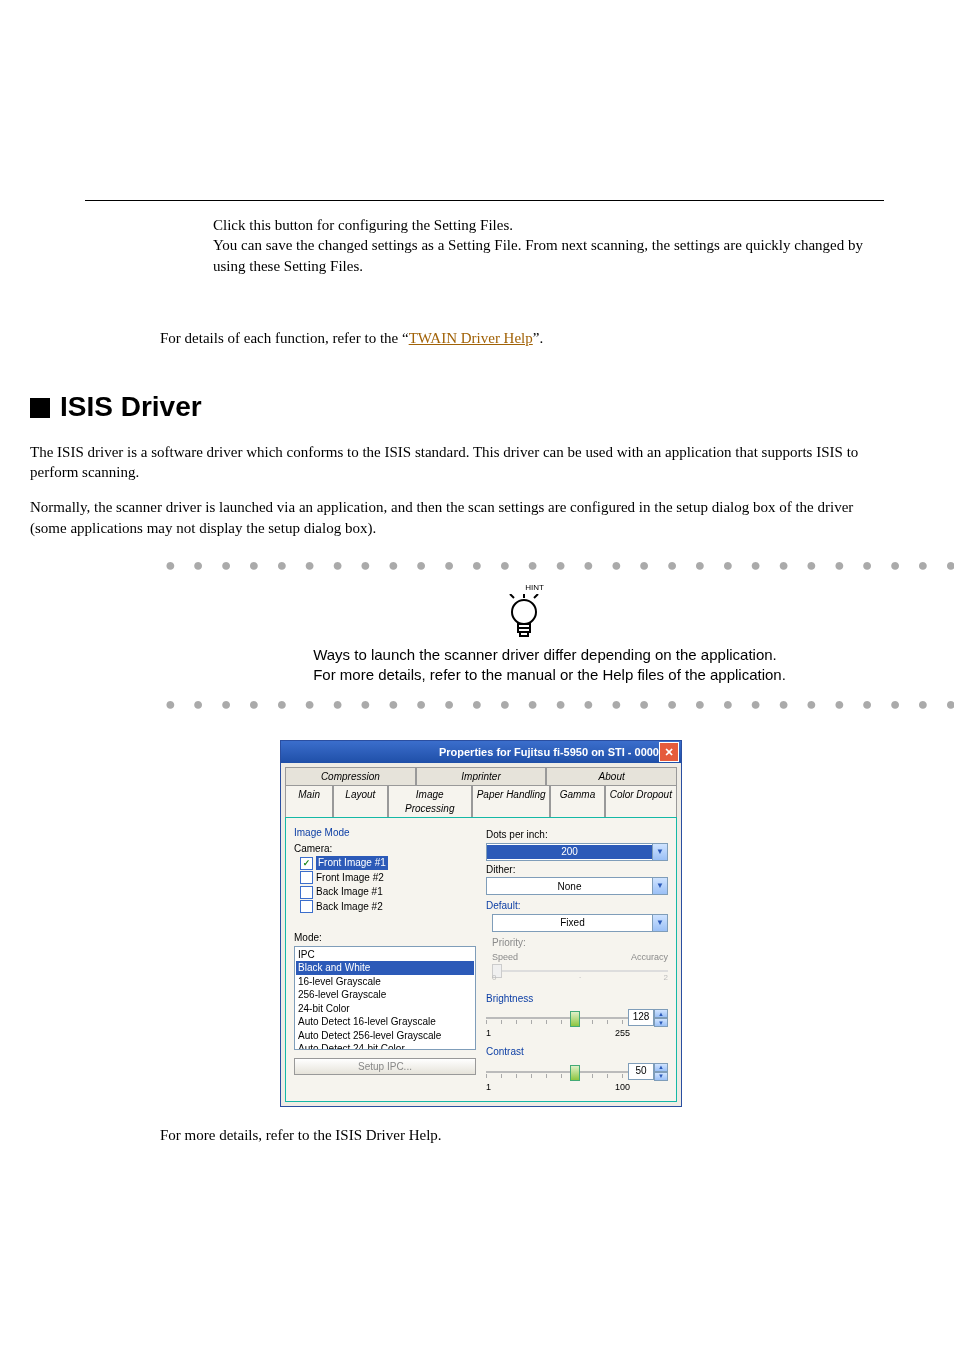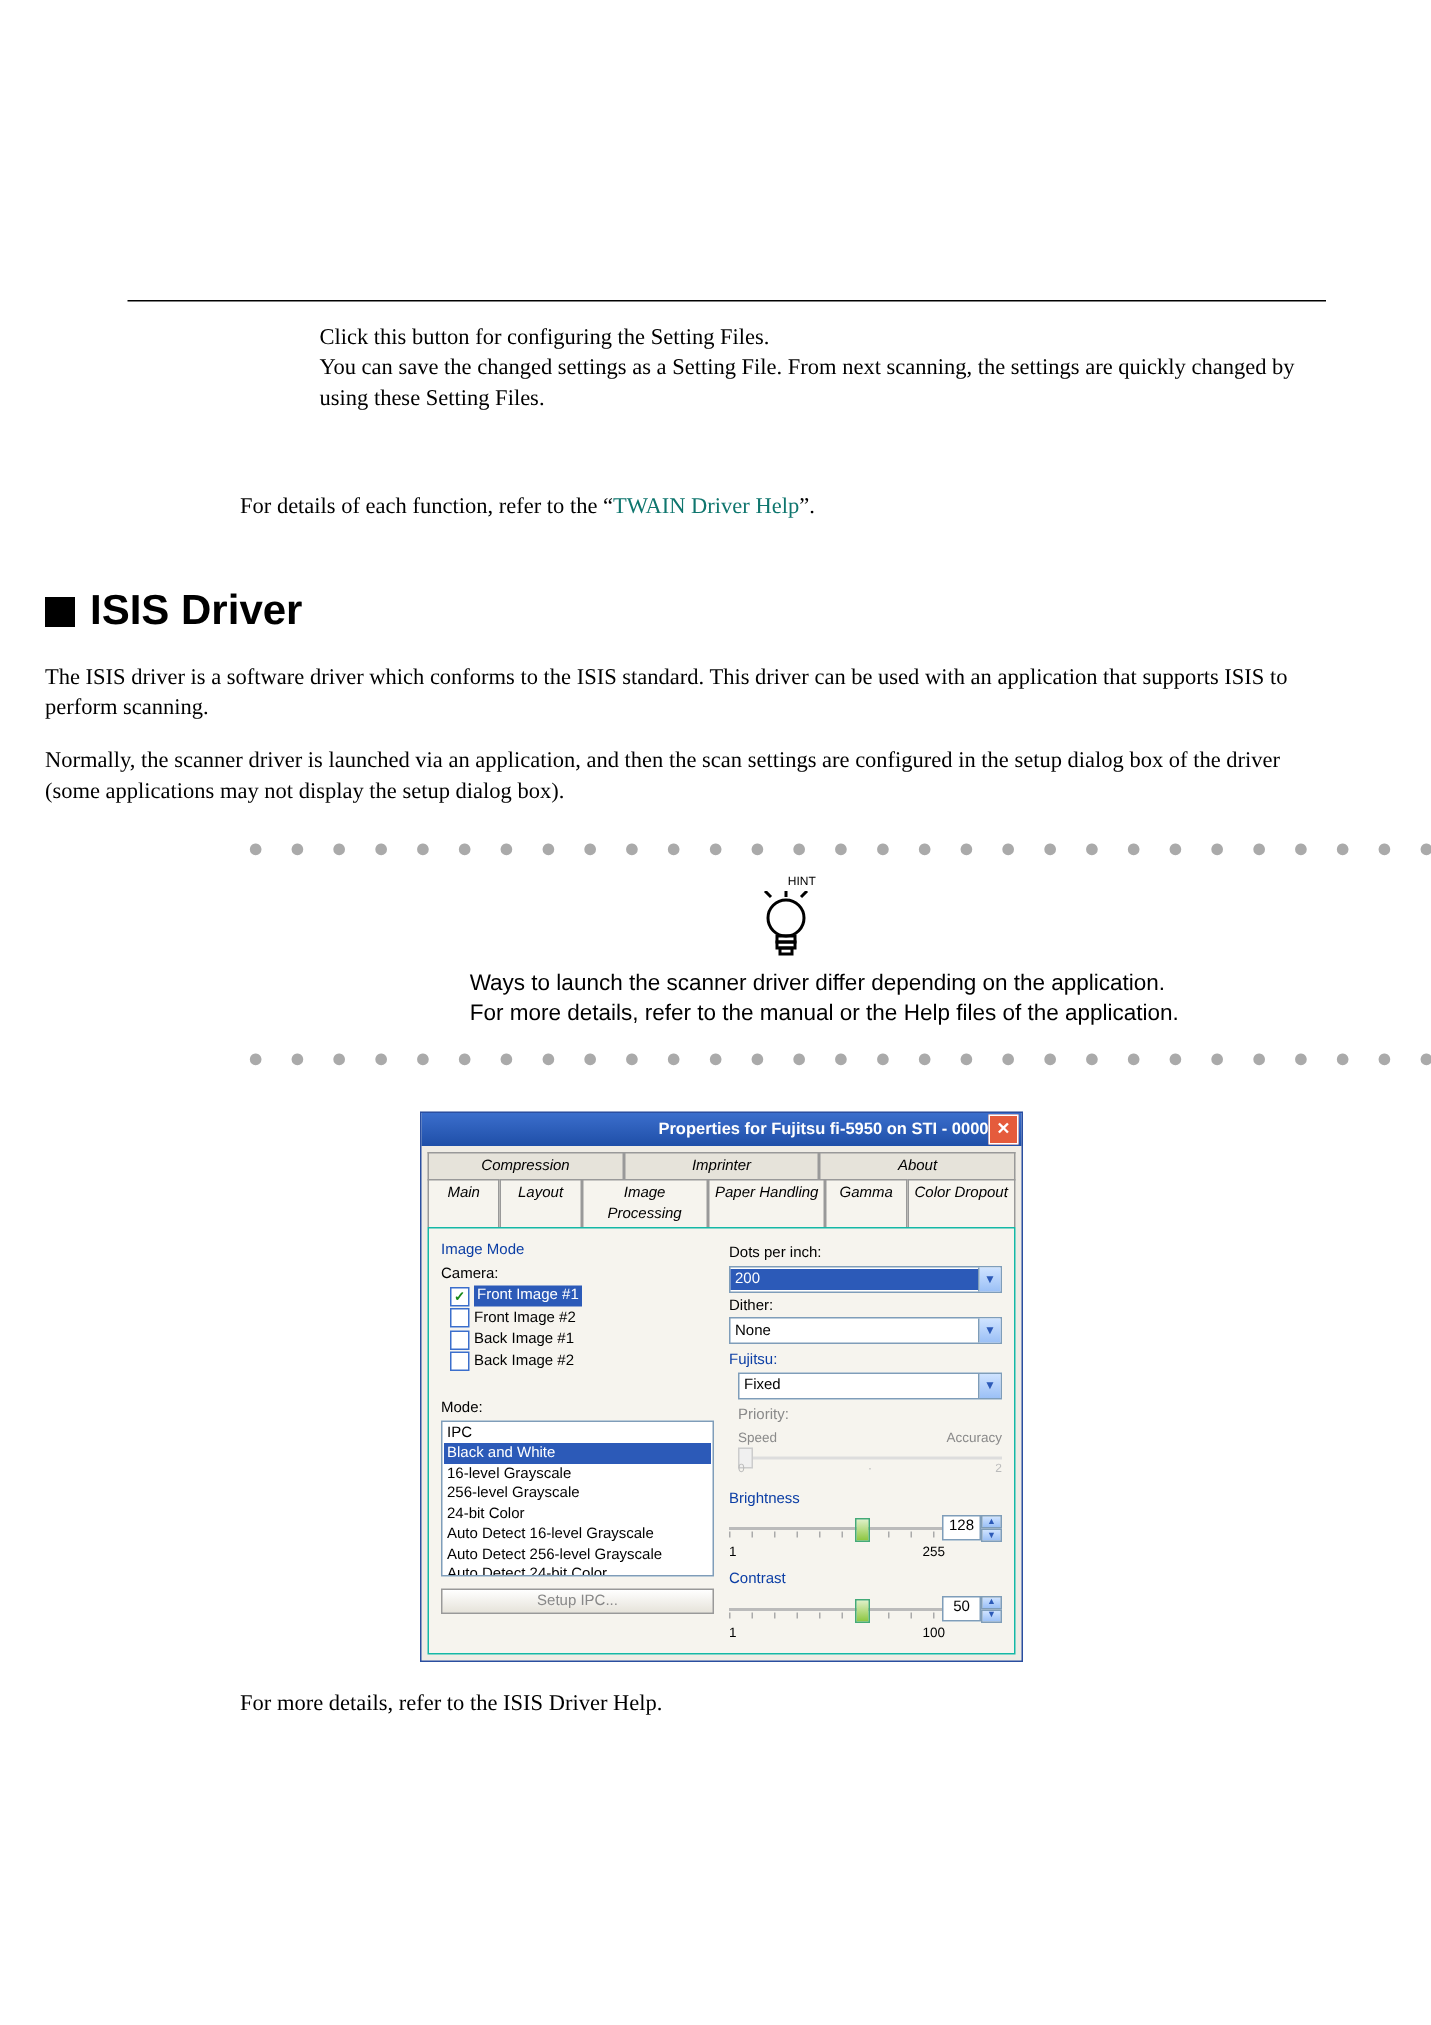--- a/index.html
+++ b/index.html
@@ -20,21 +20,21 @@
   }
   .hr-top {
     border: none;
     border-top: 1px solid #000;
     margin: 200px 0 14px 0;
   }
   .sec1 { margin-left: 110px; }
   .hline-title { font-weight: bold; margin: 0 0 4px 0; font-size: 16px; }
   .indent-body { margin-left: 18px; }
   .details { margin: 52px 0 0 75px; }
-  .link-red { color: #0f766e; }
+  .link-red { color: #a16207; text-decoration: underline; }
   h2.isis {
     font-family: Arial, Helvetica, sans-serif;
     font-weight: bold;
     font-size: 28px;
     margin: 40px 0 16px 0;
   }
   h2.isis .bullet {
     display: inline-block;
     width: 20px; height: 20px;
     background: #000;
@@ -104,21 +104,21 @@
     font-size:10px; padding:1px;
   }
   .listbox div { padding:0 2px; white-space:nowrap; }
   .listbox .selitem { background:#2c5ab8; color:#fff; }
   .winbtn {
     border:1px solid #999; background:linear-gradient(#fff,#e6e3da);
     padding:1px 4px; font-size:10px; text-align:center;
   }
   .winbtn.wide { width:100%; box-sizing:border-box; color:#888; margin-top:8px; }
   .combo {
-    display:flex; border:1px solid #7f9db9; background:#fff; height:16px; align-items:center;
+    display:flex; border:1px solid #7f9db9; background:#fff; height:16px; align-items:center;text-align:center;
   }
   .combo .val { flex:1; padding:0 3px; font-size:10px; }
   .combo .arrow {
     width:14px; height:100%; background:linear-gradient(#cfe3ff,#9bc0f6);
     color:#2c5ab8; display:flex;align-items:center;justify-content:center; font-size:8px;
     border-left:1px solid #7f9db9;
   }
   .combo.sel .val { background:#2c5ab8; color:#fff; }
   .slider { height:18px; position:relative; margin-top:4px; }
   .slider .track { height:2px; background:#bbb; position:absolute; left:0; right:30px; top:8px; }
@@ -258,21 +258,21 @@
             <span class="val">200</span>
             <span class="arrow">▼</span>
           </div>
 
           <div class="plain-label">Dither:</div>
           <div class="combo">
             <span class="val">None</span>
             <span class="arrow">▼</span>
           </div>
 
-          <div class="grp-label" style="margin-top:4px">Fujitsu:</div>
+          <div class="grp-label" style="margin-top:4px">Default:</div>
           <div class="combo" style="margin-left:6px">
             <span class="val">Fixed</span>
             <span class="arrow">▼</span>
           </div>
 
           <div class="grey-label" style="margin-left:6px;margin-top:4px">Priority:</div>
           <div class="prio" style="margin-left:6px">
             <span>Speed</span>
             <span>Accuracy</span>
           </div>

